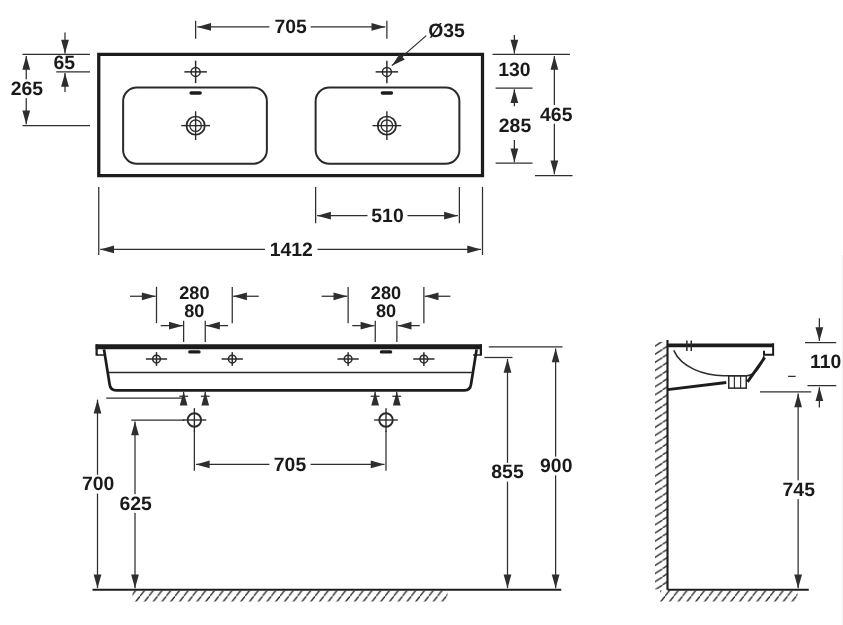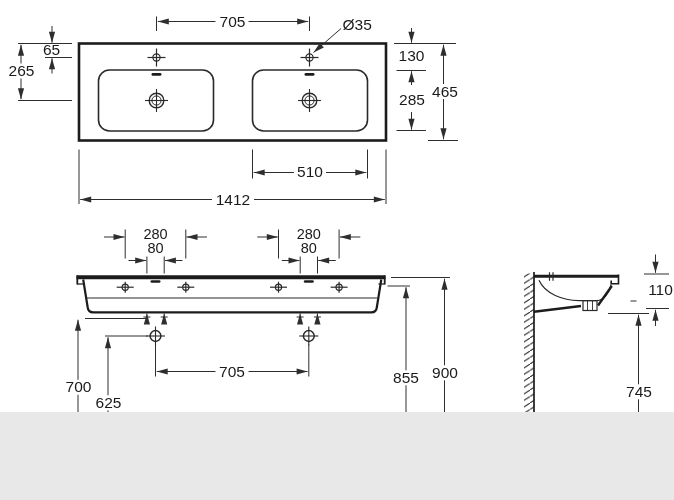--- a/index.html
+++ b/index.html
@@ -1,16 +1,16 @@
 <!DOCTYPE html>
 <html><head>
 <meta charset="utf-8">
 <style>
   html,body{margin:0;padding:0;background:#e8e8e8;}
-  .stage{width:674px;height:412px;background:#ffffff;position:relative;overflow:hidden;}
+  .stage{width:674px;height:500px;background:#ffffff;position:relative;overflow:hidden;font-weight:bold;}
   svg{display:block;}
   text{font-family:"Liberation Sans","DejaVu Sans",sans-serif;fill:#1a1a1a;}
   .dim-t{font-size:15.5px;}
   .dim-s{font-size:14.5px;}
   .obj{stroke:#1c1c1c;fill:none;}
   .thin{stroke:#2a2a2a;fill:none;}
   .dim{stroke:#2e2e2e;fill:none;stroke-width:1;}
   .wr{fill:#ffffff;stroke:none;}
 </style>
 </head>

